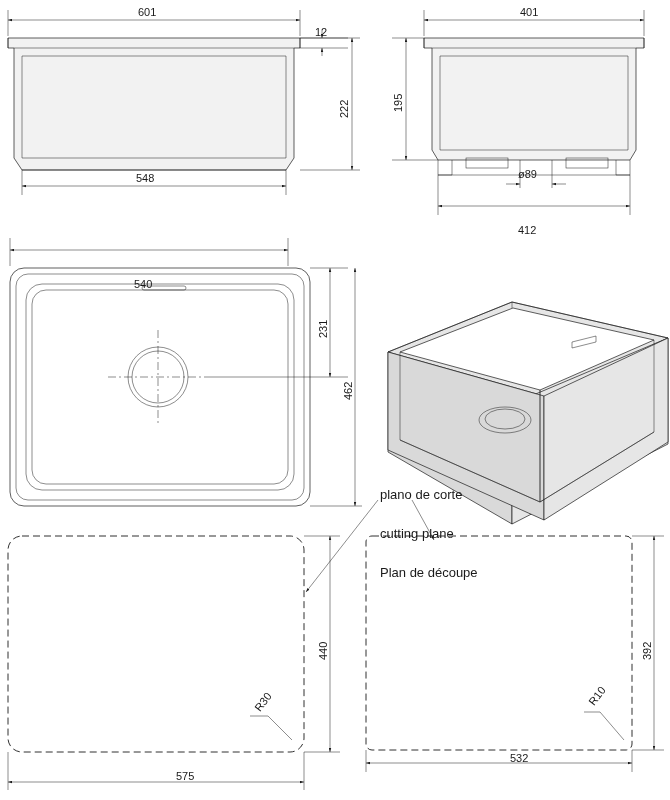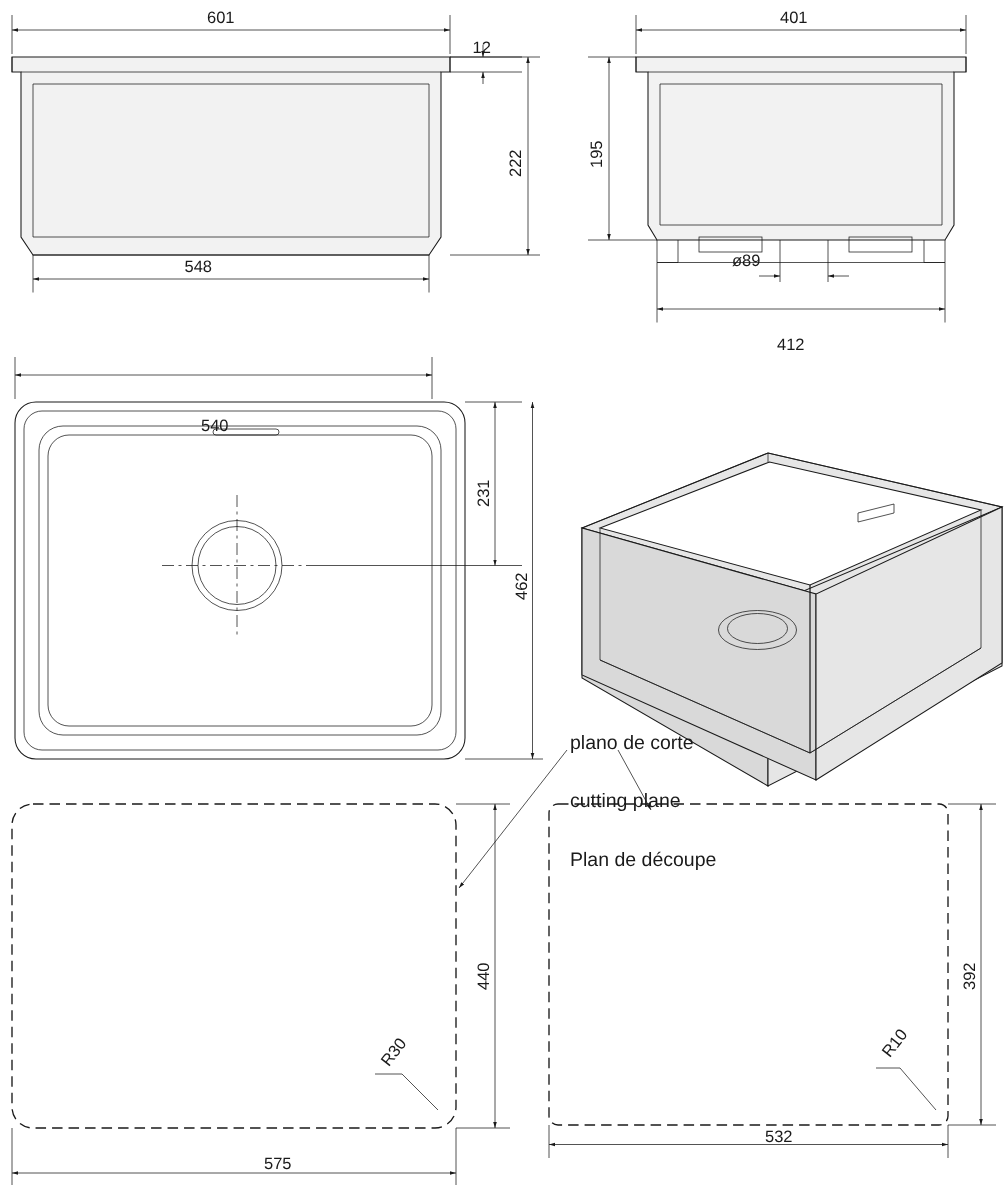--- a/index.html
+++ b/index.html
@@ -274,25 +274,25 @@
       <line class="thin" x1="366" y1="763" x2="632" y2="763" marker-start="url(#arrR)" marker-end="url(#arrL)"></line>
 
       <line class="thin" x1="624" y1="740" x2="600" y2="712"></line>
       <line class="thin" x1="600" y1="712" x2="584" y2="712"></line>
     </g>
   </svg>
 
   <div class="dimlbl" style="left:138px; top:6px;">601</div>
   <div class="dimlbl" style="left:315px; top:10px;margin-top:16px;">12</div>
   <div class="dimlbl rot90" style="left:338px; top:118px;">222</div>
-  <div class="dimlbl" style="left:123px; top:172px;">548</div>
+  <div class="dimlbl" style="left:136px; top:172px;">548</div>
 
   <div class="dimlbl" style="left:520px; top:6px;">401</div>
   <div class="dimlbl rot90" style="left:392px; top:112px;">195</div>
-  <div class="dimlbl" style="left:488px; top:168px;">ø89</div>
+  <div class="dimlbl" style="left:518px; top:168px;">ø89</div>
   <div class="dimlbl" style="left:518px; top:192px;margin-top:32px;">412</div>
 
   <div class="dimlbl" style="left:134px; top:236px;margin-top:42px;">540</div>
   <div class="dimlbl rot90" style="left:317px; top:338px;">231</div>
   <div class="dimlbl rot90" style="left:342px; top:400px;">462</div>
 
   <div class="txtblock" style="left:380px; top:462px;">
     <div>plano de corte</div>
     <div>cutting plane</div>
     <div>Plan de découpe</div>

